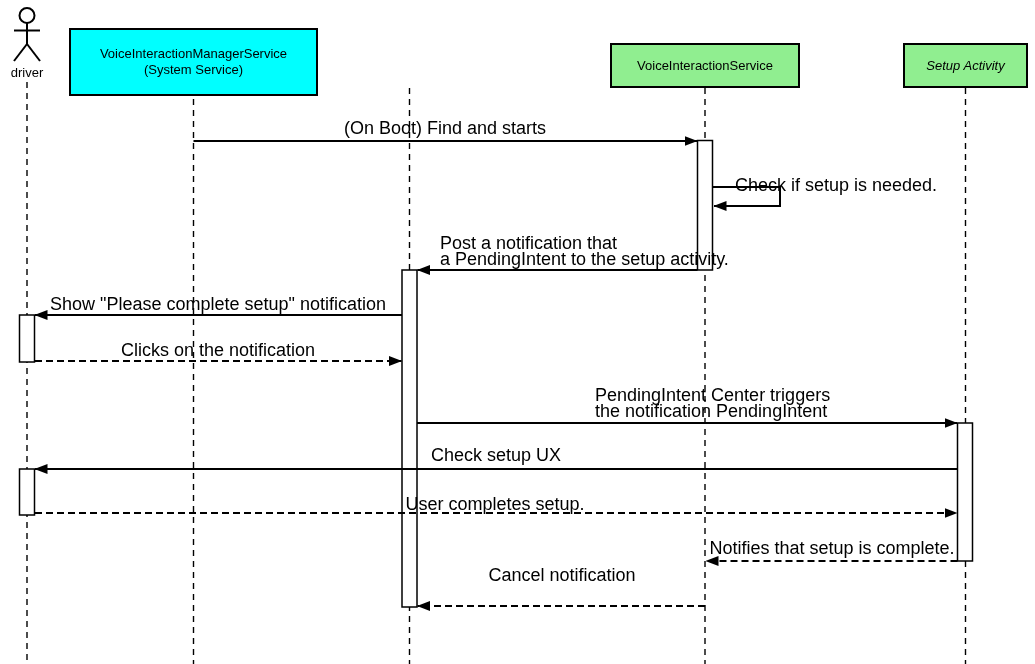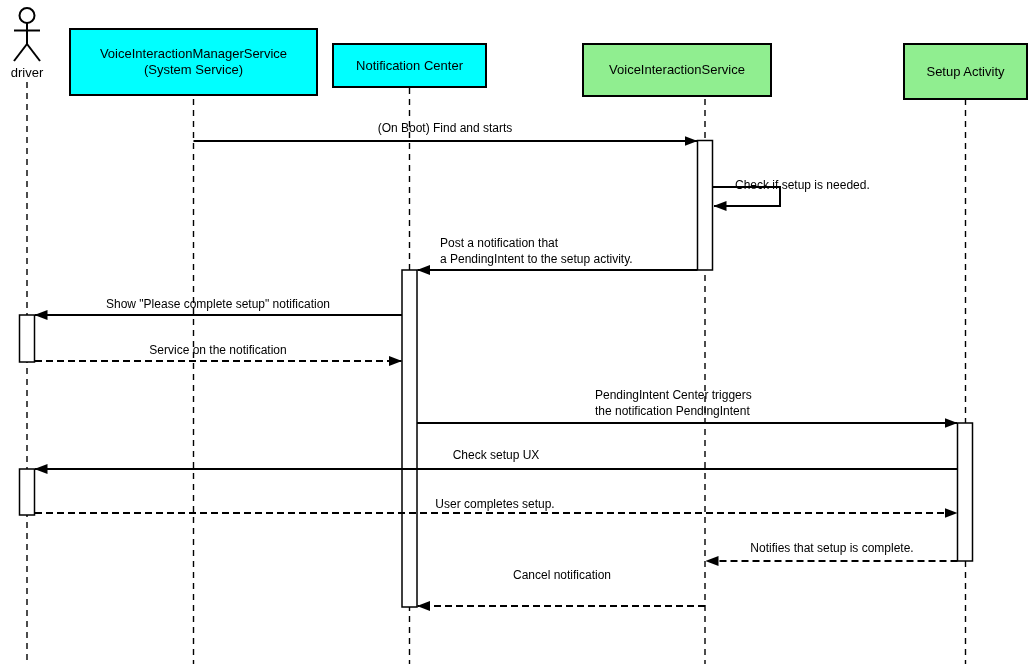--- a/index.html
+++ b/index.html
@@ -28,21 +28,21 @@
     justify-content: center;
     text-align: center;
     white-space: pre-line;
     font-size: 13px;
     line-height: 16px;
   }
   .pbox.cyan  { background: var(--participant-primary, #00ffff); }
   .pbox.green { background: var(--participant-secondary, #90ee90); }
   .msg {
     position: absolute;
-    font-size: 12px;
+    font-size: 18px;
     line-height: 15.5px;
     white-space: pre-line;
   }
   .msg.center { transform: translateX(-50%); white-space: nowrap; text-align: center; }
   .actor-label {
     position: absolute;
     left: 27px; top: 65px;
     transform: translateX(-50%);
     font-size: 13px;
     white-space: nowrap;
@@ -96,29 +96,28 @@
       <line stroke-dasharray="7 4" x1="35" y1="513" x2="957" y2="513" marker-end="url(#arrowhead)"></line>
       <line stroke-dasharray="7 4" x1="957.5" y1="561" x2="706" y2="561" marker-end="url(#arrowhead)"></line>
       <line stroke-dasharray="7 4" x1="705" y1="606" x2="417.5" y2="606" marker-end="url(#arrowhead)"></line>
     </g>
   </svg>
 
   <div class="actor-label">driver</div>
 
   <div class="pbox cyan" style="left:69px;  top:28px; width:249px; height:68px;">VoiceInteractionManagerService
 (System Service)</div>
-  <div class="pbox cyan" style="left:332px; top:43px; width:155px; height:45px;">Notification Center</div>
-  <div class="pbox green" style="left:582px; top:43px; width:190px; height:54px;">VoiceInteractionService</div>
-  <div class="pbox green" style="left:903px; top:43px; width:125px; height:57px;">Setup Activity</div>
+  <div class="pbox green" style="left:610px; top:43px; width:190px; height:45px;">VoiceInteractionService</div>
+  <div class="pbox green" style="left:903px; top:43px; width:125px; height:45px;font-style:italic;">Setup Activity</div>
 
   <div class="msg center" style="left:445px; top:121px;">(On Boot) Find and starts</div>
   <div class="msg" style="left:735px; top:166px;margin-top:12px;">Check if setup is needed.</div>
   <div class="msg" style="left:440px; top:236px;">Post a notification that
 a PendingIntent to the setup activity.</div>
   <div class="msg center" style="left:218px; top:297px;">Show "Please complete setup" notification</div>
-  <div class="msg center" style="left:218px; top:343px;">Service on the notification</div>
+  <div class="msg center" style="left:218px; top:343px;">Clicks on the notification</div>
   <div class="msg" style="left:595px; top:388px;">PendingIntent Center triggers
 the notification PendingIntent</div>
   <div class="msg center" style="left:496px; top:448px;">Check setup UX</div>
   <div class="msg center" style="left:495px; top:497px;">User completes setup.</div>
   <div class="msg center" style="left:832px; top:541px;">Notifies that setup is complete.</div>
   <div class="msg center" style="left:562px; top:568px;text-align:center;">Cancel notification</div>
 </div>
 
 </body></html>

